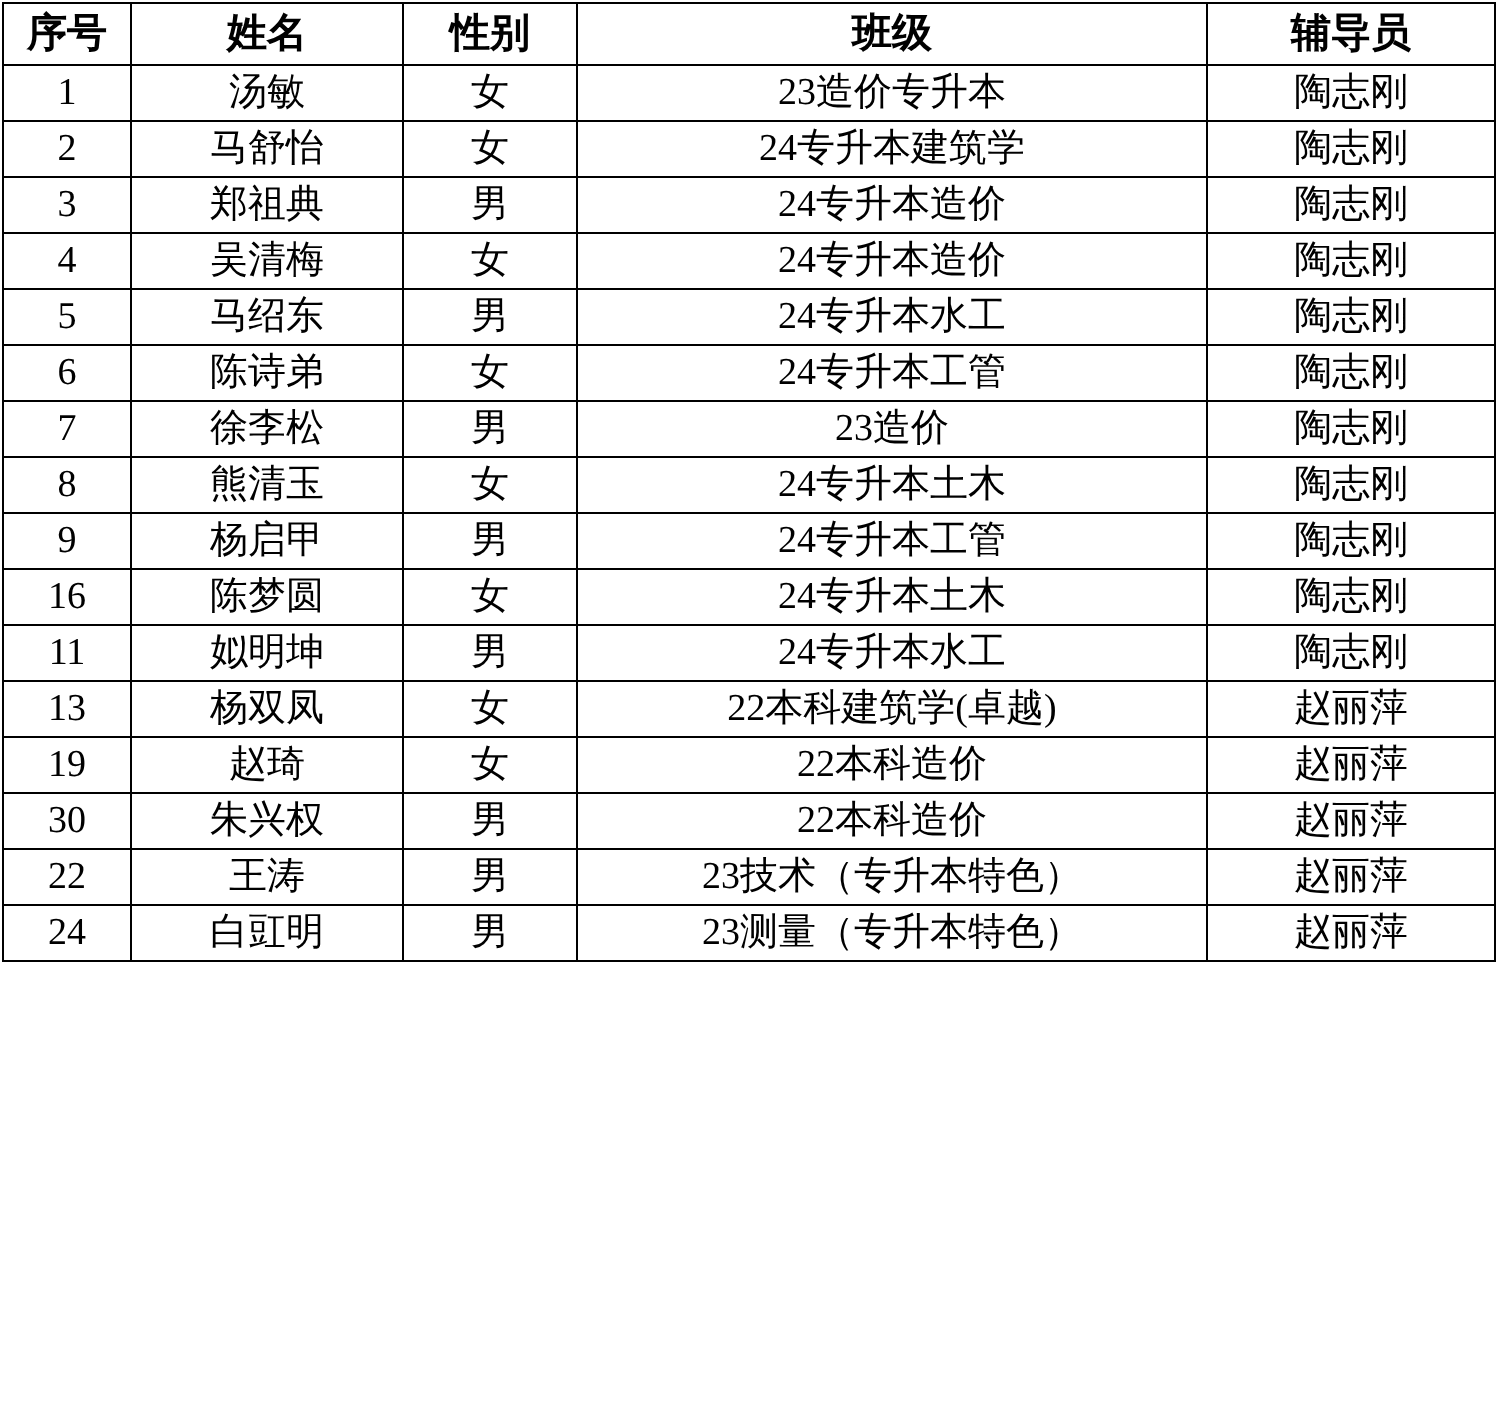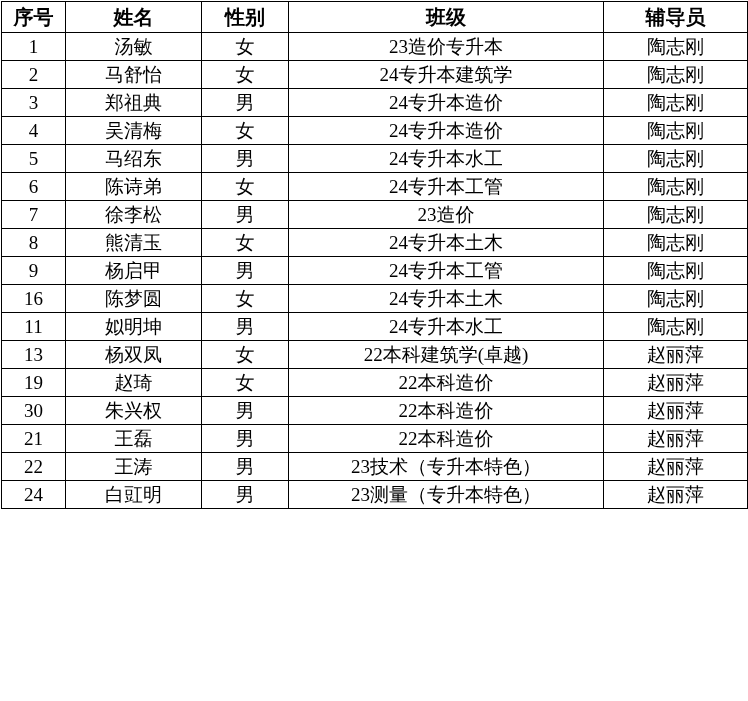--- a/index.html
+++ b/index.html
@@ -163,27 +163,20 @@
         <td class="col-advisor">赵丽萍</td>
       </tr>
       <tr>
         <td class="col-index">30</td>
         <td class="col-name">朱兴权</td>
         <td class="col-gender">男</td>
         <td class="col-class">22本科造价</td>
         <td class="col-advisor">赵丽萍</td>
       </tr>
       <tr>
-        <td class="col-index">21</td>
-        <td class="col-name">王磊</td>
-        <td class="col-gender">男</td>
-        <td class="col-class">22本科造价</td>
-        <td class="col-advisor">赵丽萍</td>
-      </tr>
-      <tr>
         <td class="col-index">22</td>
         <td class="col-name">王涛</td>
         <td class="col-gender">男</td>
         <td class="col-class">23技术（专升本特色）</td>
         <td class="col-advisor">赵丽萍</td>
       </tr>
       <tr>
         <td class="col-index">24</td>
         <td class="col-name">白豇明</td>
         <td class="col-gender">男</td>

